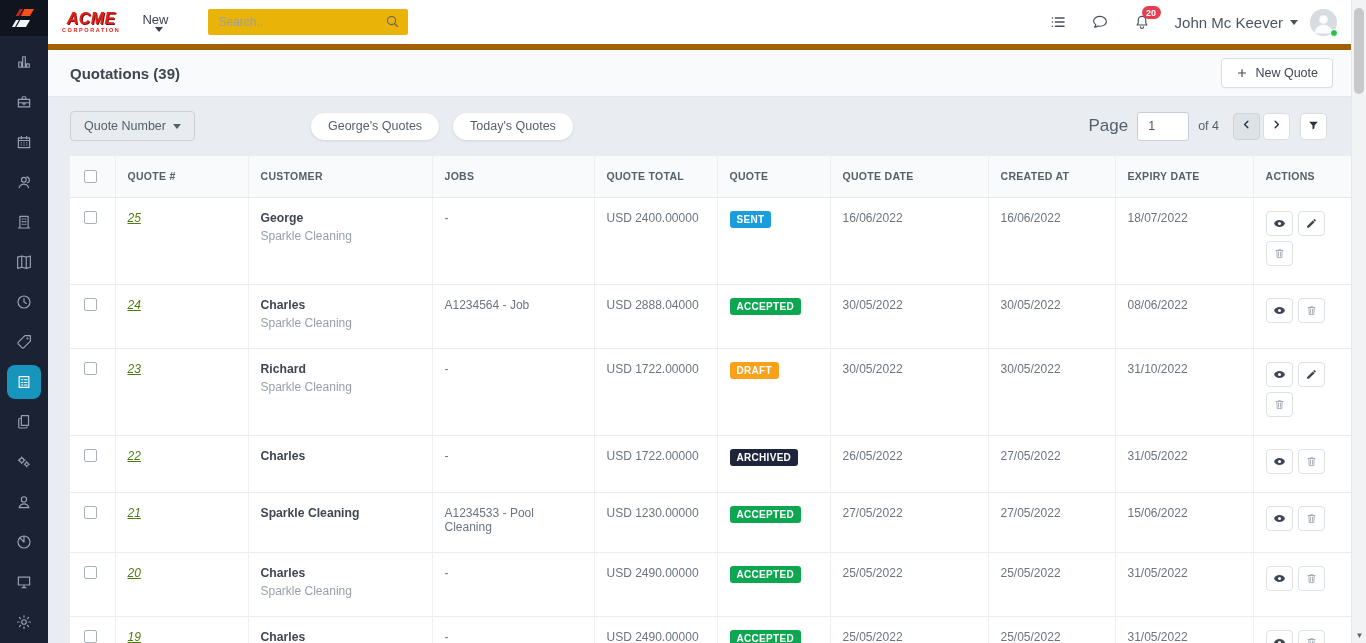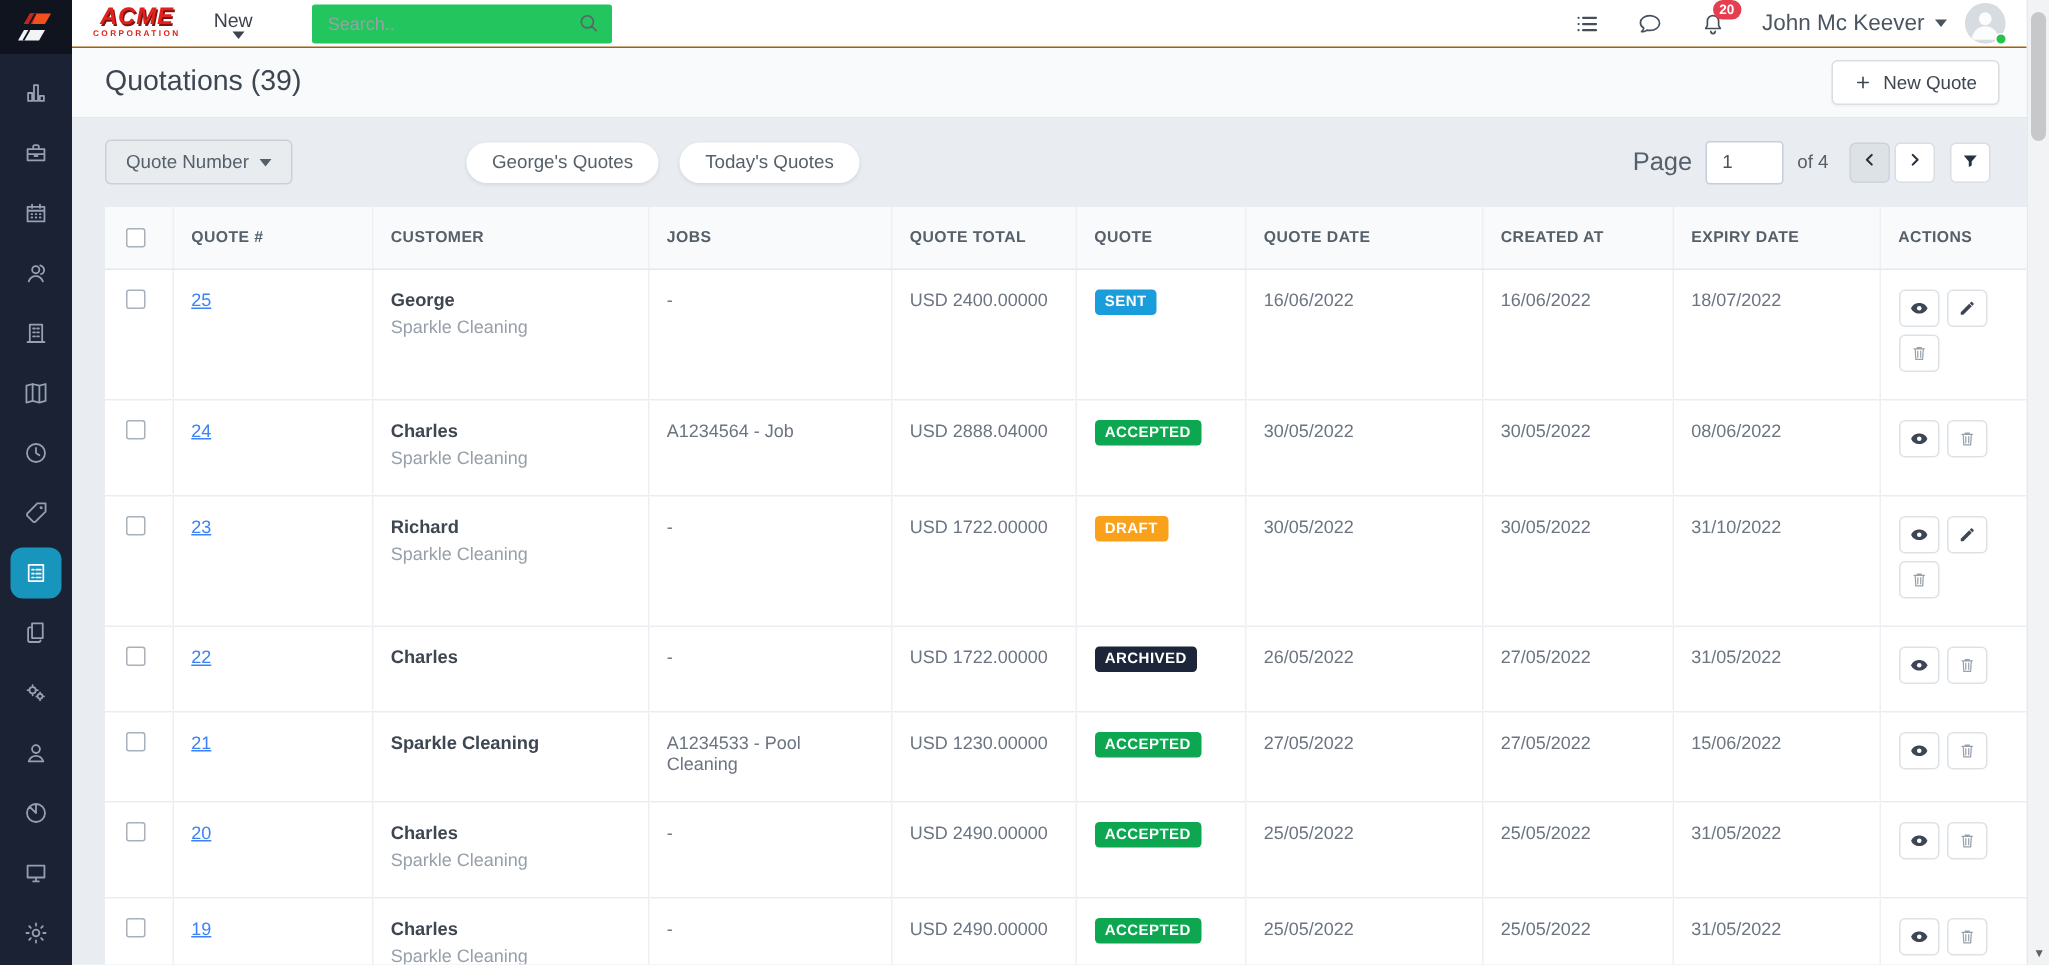--- a/index.html
+++ b/index.html
@@ -10,43 +10,43 @@
   .sidebar { position:fixed; left:0; top:0; bottom:0; width:48px; background:#1a2234; z-index:20; }
   .logo-block { width:48px; height:36px; background:#10141f; display:flex; align-items:center; justify-content:center; cursor:pointer; }
   .side-nav { padding-top:6px; }
   .side-item { width:48px; height:40px; display:flex; align-items:center; justify-content:center; cursor:pointer; }
   .side-icon { width:34px; height:34px; display:flex; align-items:center; justify-content:center; color:#96a0b2; border-radius:8px; }
   .side-icon svg { width:18px; height:18px; }
   .side-item.active .side-icon { background:var(--accent); color:#fff; }
 
   
   .main { margin-left:48px; margin-right:15px; height:643px; display:flex; flex-direction:column; }
-  .topbar { height:32px; background:#fff; border-bottom:1px solid #a16207; display:flex; align-items:center; flex:0 0 auto; }
+  .topbar { height:50px; background:#fff; border-bottom:6px solid #a16207; display:flex; align-items:center; flex:0 0 auto; }
   .brand { margin-left:14px; line-height:1; cursor:pointer; text-align:center; }
   .brand-name { font-size:16px; font-weight:800; font-style:italic; color:#e3201b; letter-spacing:.5px; text-shadow:1px 1px 0 #7d1410; }
   .brand-sub { font-size:5.5px; font-weight:700; color:#e3201b; letter-spacing:1.6px; margin-top:1px; }
   .new-menu { margin-left:22px; font-size:13px; color:#3c434e; display:flex; align-items:center; cursor:pointer;flex-direction:column; }
   .caret { width:0; height:0; border-left:4px solid transparent; border-right:4px solid transparent; border-top:5px solid currentColor; display:inline-block; margin-left:7px; }
   .search-wrap { margin-left:40px; position:relative; }
-  .search-input { width:200px; height:26px; background:#22c55e; border:none; border-radius:2px; padding:0 30px 0 10px; font-size:12px; color:#3c434e; font-family:inherit; }
+  .search-input { width:200px; height:26px; background:#eab308; border:none; border-radius:2px; padding:0 30px 0 10px; font-size:12px; color:#3c434e; font-family:inherit; }
   .search-input::placeholder { color:#9aa0a6; }
   .search-icon { position:absolute; right:8px; top:5px; color:#5f6368; }
   .search-icon svg { width:15px; height:15px; }
   .top-right { margin-left:auto; display:flex; align-items:center; }
   .top-icon { color:#454f5b; margin-right:24px; position:relative; cursor:pointer; display:flex; }
   .top-icon svg { width:18px; height:18px; }
   .badge-count { position:absolute; top:-7px; left:9px; background:#e53e51; color:#fff; font-size:9px; font-weight:700; border-radius:8px; padding:1.5px 4.5px; }
   .user-menu { display:flex; align-items:center; font-size:15px; color:#4a5560; cursor:pointer; margin-right:12px; }
   .avatar { position:relative; width:27px; height:27px; border-radius:50%; background:#d7dce1; margin-right:14px; cursor:pointer; overflow:visible; }
   .avatar svg { width:27px; height:27px; border-radius:50%; display:block; }
   .online-dot { position:absolute; right:-1px; bottom:-1px; width:8px; height:8px; background:#27c24c; border:1.5px solid #fff; border-radius:50%; }
 
   
   .page-header { height:47px; background:#f8fafb; border-bottom:1px solid #e3e8ec; display:flex; align-items:center; padding:0 18px 0 22px; flex:0 0 auto; }
-  .page-title { font-size:19px; font-weight:400; color:var(--ink); }
+  .page-title { font-size:15px; font-weight:700; color:var(--ink); }
   .btn { display:inline-flex; align-items:center; justify-content:center; background:#fff; border:1px solid #d9dee3; border-radius:4px; cursor:pointer; font-family:inherit; color:var(--ink); }
   .new-quote-btn { margin-left:auto; padding:7px 14px; font-size:12.5px; box-shadow:0 1px 1px rgba(0,0,0,.03); }
   .new-quote-btn .icon svg { width:12px; height:12px; margin-right:7px; display:block; }
 
   
   .toolbar { display:flex; align-items:center; padding:14px 24px 15px 22px; flex:0 0 auto;justify-content:flex-end; }
   .sort-btn { height:30px; padding:0 13px; background:#e8ecef; border:1px solid #c9d1d8; font-size:12.5px; color:#55606a; }
   .sort-btn .caret { border-top-color:#55606a; }
   .pill-group { margin-left:116px; display:flex; gap:14px; }
   .pill { height:27px; padding:0 17px; background:#fff; border:none; border-radius:14px; font-size:12.5px; color:#55606a; box-shadow:0 1px 3px rgba(0,0,0,.1); cursor:pointer; display:inline-flex; align-items:center; font-family:inherit; }
@@ -62,21 +62,21 @@
   
   .table-card { background:#fff; margin-left:22px; flex:1 1 auto; overflow:hidden; }
   table { width:100%; border-collapse:collapse; table-layout:fixed; }
   th, td { text-align:left; vertical-align:top; border-right:1px solid #edf0f3; }
   th:last-child, td:last-child { border-right:none; }
   thead th { font-size:10.5px; font-weight:700; color:#55606a; letter-spacing:.3px; padding:14px 12px; background:#f9fafb; border-bottom:1px solid #e4e9ed; }
   tbody td { font-size:12px; color:var(--mut); padding:13px 12px 18px; border-top:1px solid var(--line); }
   tbody tr:first-child td { border-top:none; }
   .c-check { width:45px; padding-left:14px !important; }
   input[type="checkbox"] { appearance:none; -webkit-appearance:none; width:13px; height:13px; border:1px solid #a8b0ba; border-radius:2px; background:#fff; cursor:pointer; display:block; }
-  .qlink { color:#3b82f6; text-decoration:underline; cursor:pointer; }
+  .qlink { color:#4d7c0f; text-decoration:underline; cursor:pointer;font-style:italic; }
   .cust-name { color:var(--ink); font-weight:700; font-size:12.2px; }
   .cust-sub { color:#97a0aa; margin-top:4px; }
   .status-badge { display:inline-block; color:#fff; font-size:10px; font-weight:700; letter-spacing:.3px; padding:3px 7px; border-radius:3px; }
   .actions-wrap { display:flex; flex-wrap:wrap; gap:5px; width:62px; }
   .act-btn { width:27px; height:25px; border:1px solid #dde2e7; border-radius:4px; background:#fff; display:inline-flex; align-items:center; justify-content:center; cursor:pointer; color:#3d4754; }
   .act-btn svg { width:13px; height:13px; }
   .act-btn.trash { color:#98a1ab; }
 
   
   .scrollbar { position:fixed; right:0; top:0; bottom:0; width:15px; background:#f2f3f4; border-left:1px solid #e7e8ea; z-index:30; }

